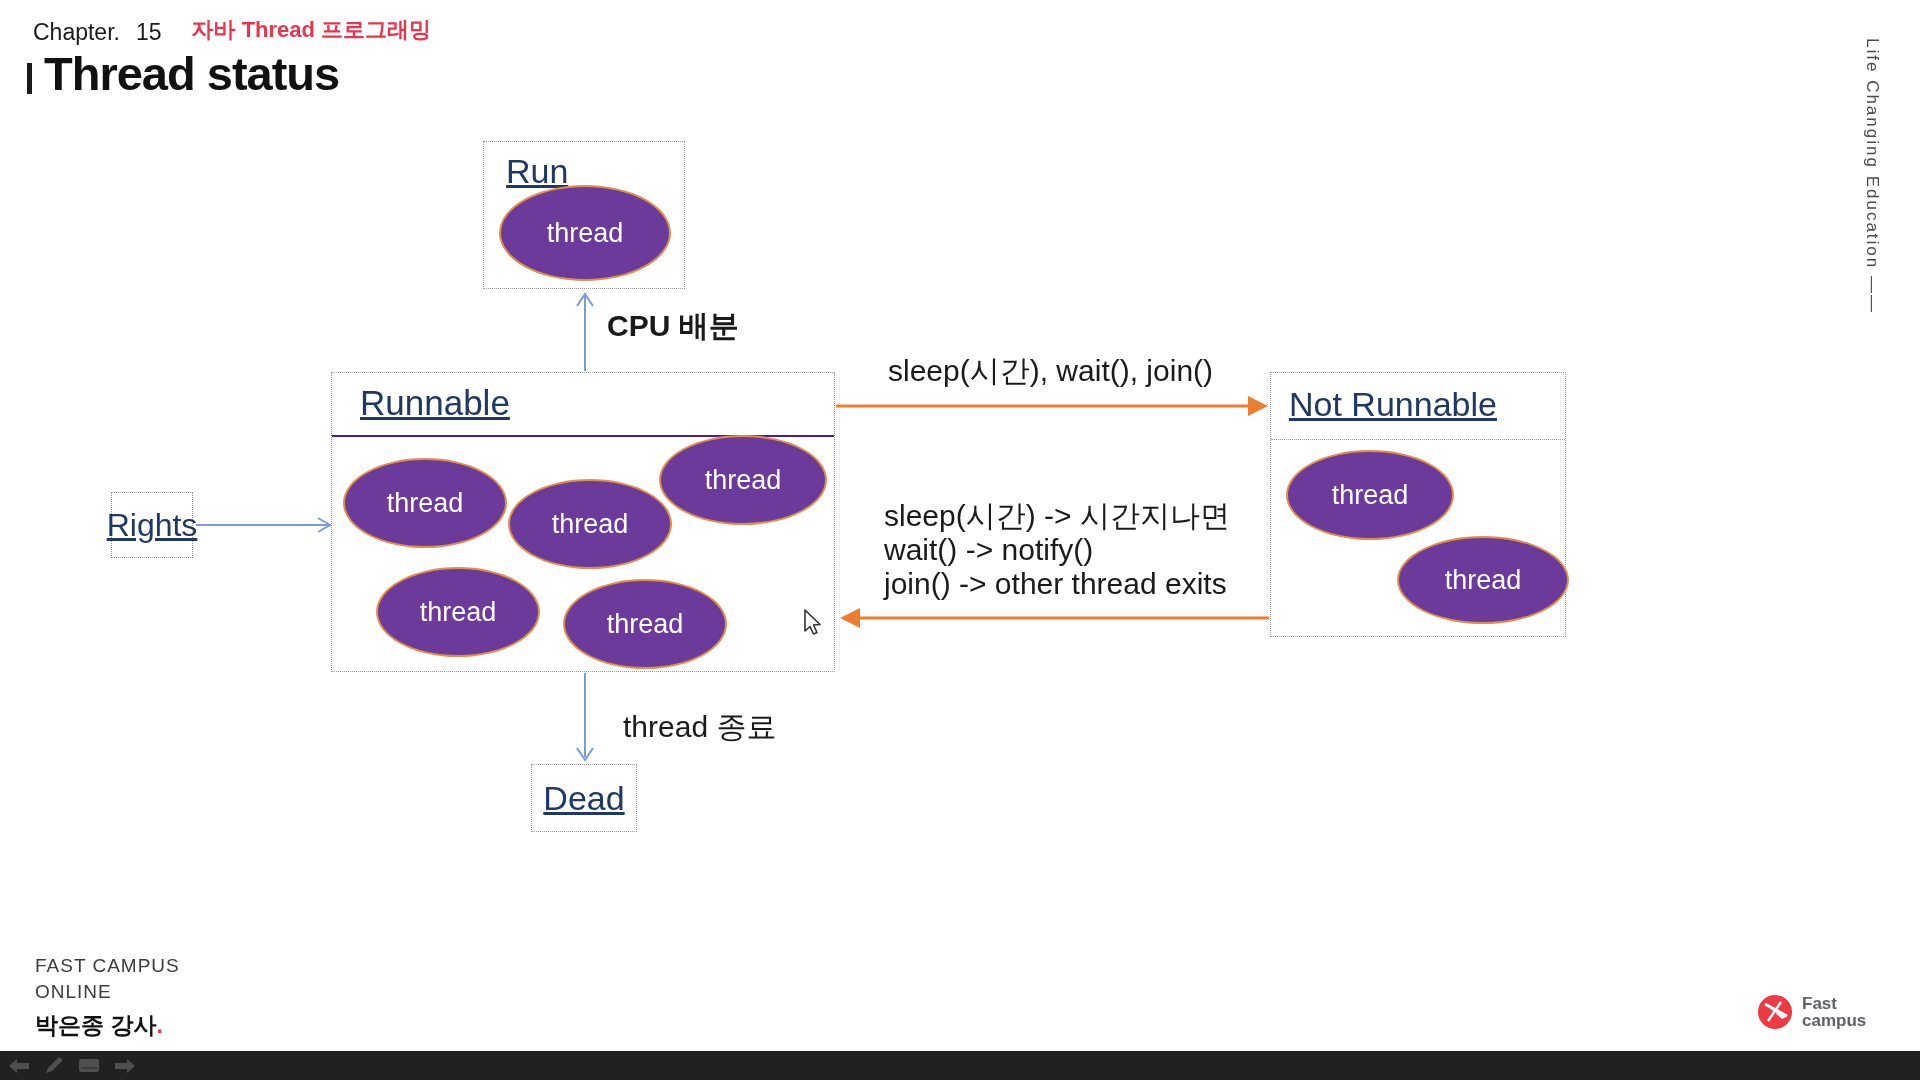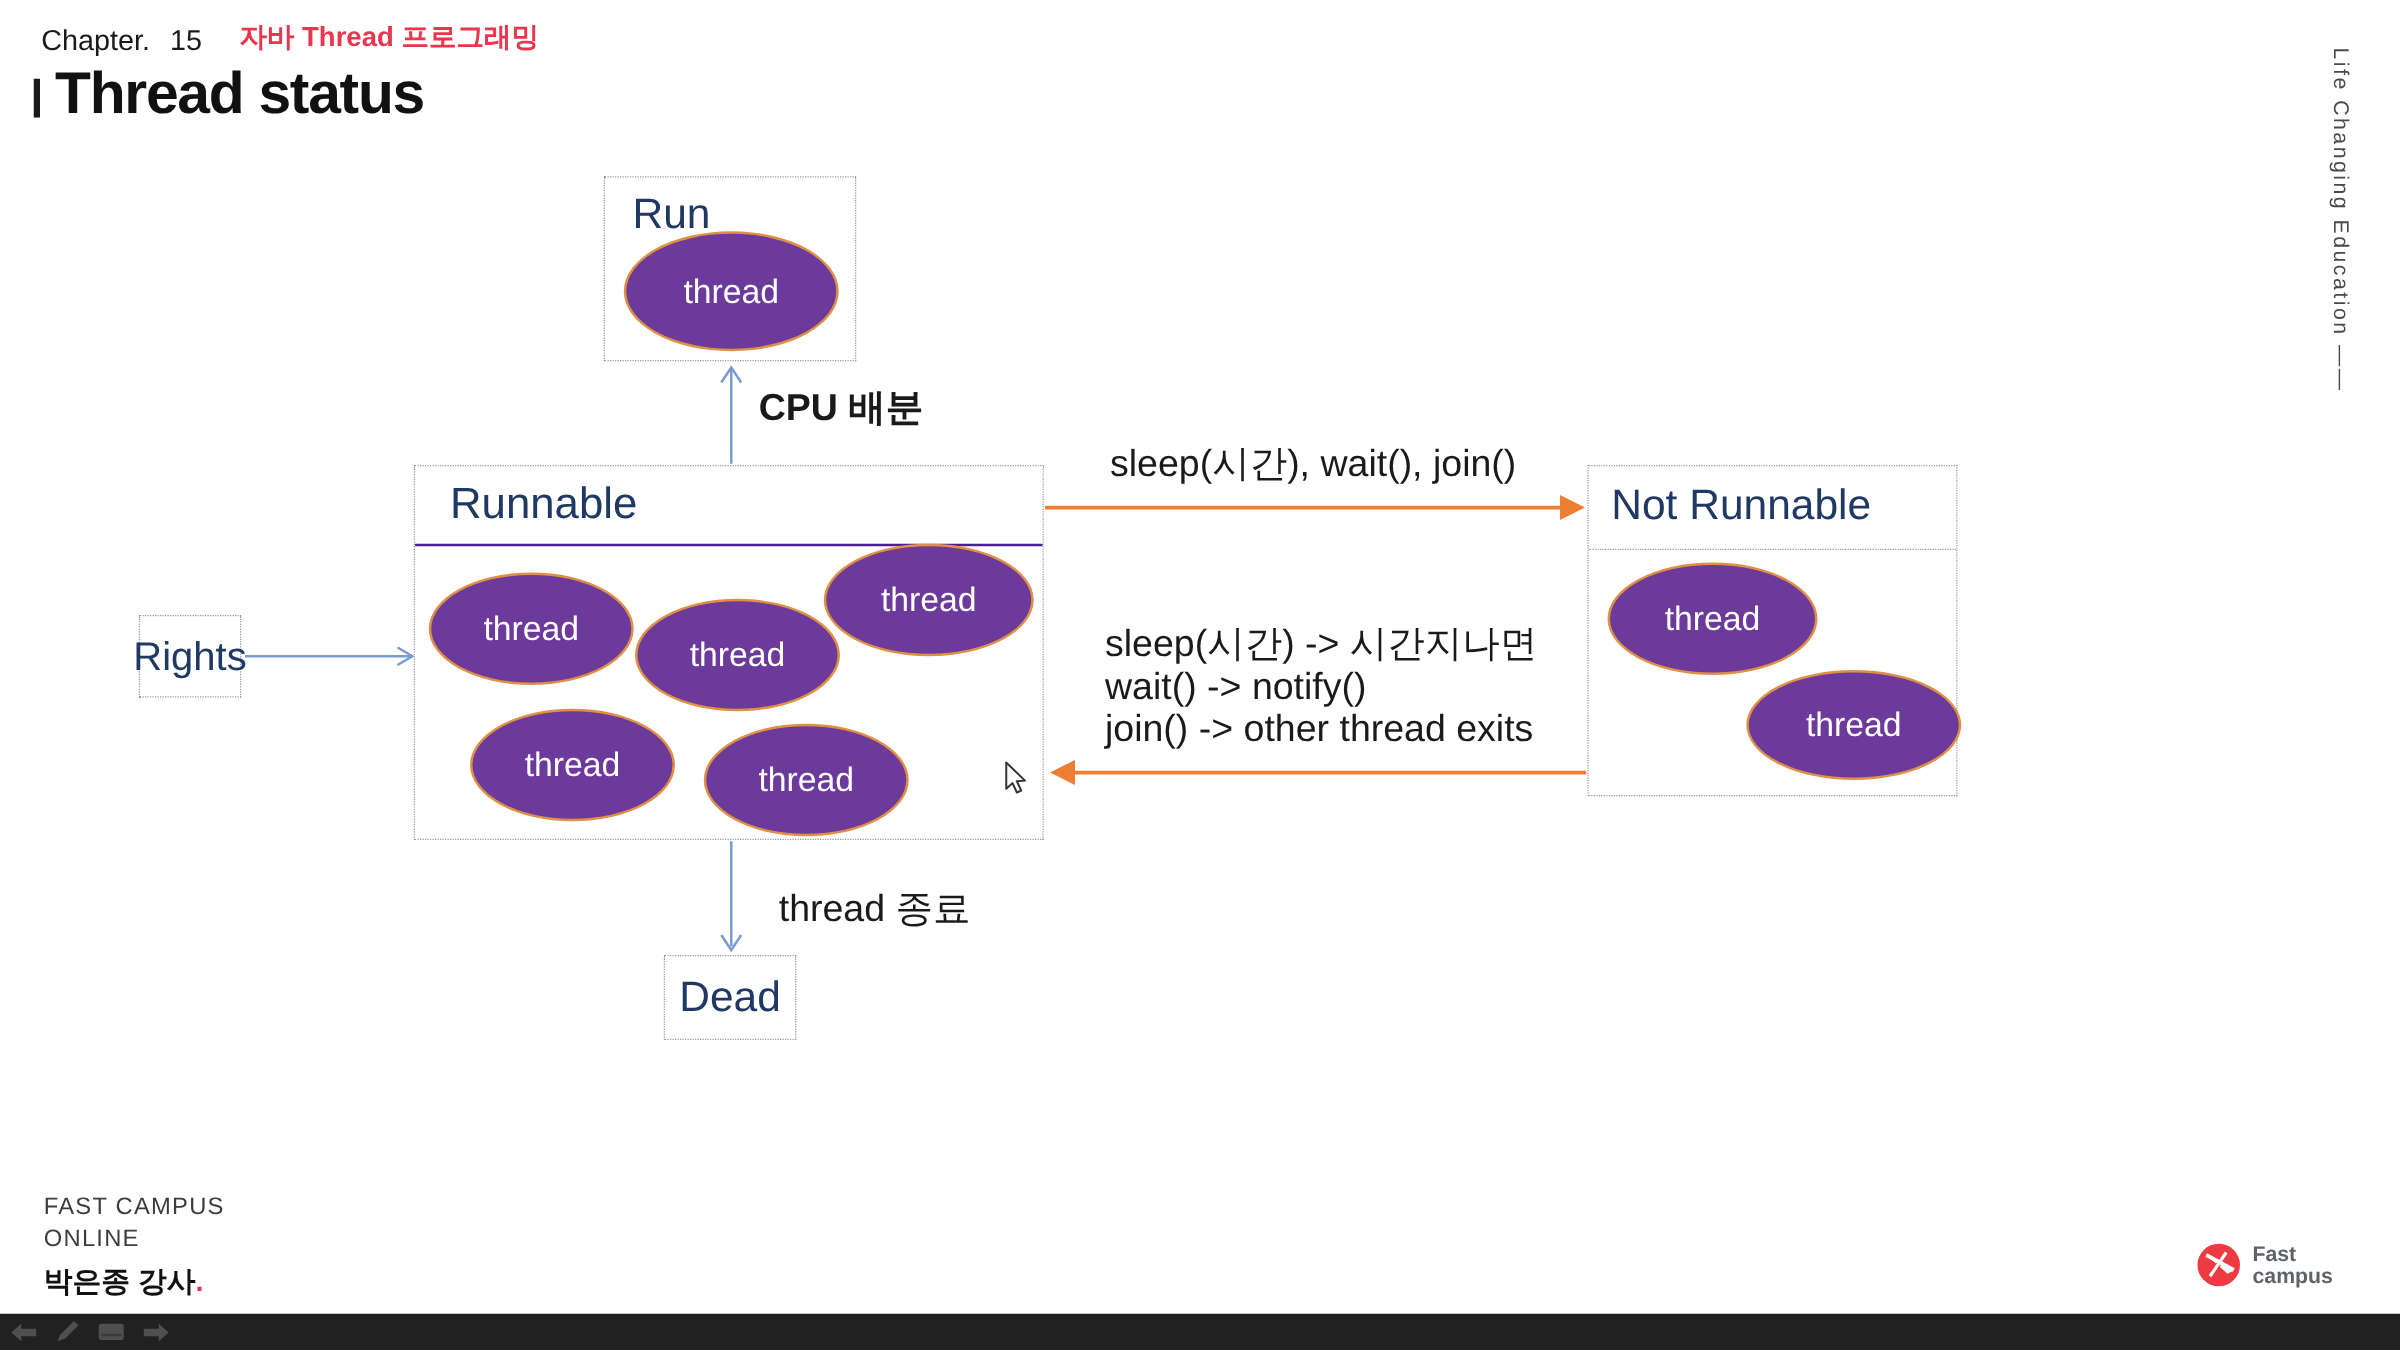--- a/index.html
+++ b/index.html
@@ -25,21 +25,21 @@
   }
   
   .vertical-brand {
     position: absolute; left: 1862px; top: 38px;
     writing-mode: vertical-rl;
     font-size: 17px; color: #4a4a4a; letter-spacing: 2px;
     height: 600px; white-space: nowrap;
   }
   
   .dbox { position: absolute; border: 1px dotted #9a9a9a; background: #ffffff; }
-  .dbox .box-title { color: #1f3864; }
+  .dbox .box-title { color: #1f3864; text-decoration: underline; }
   #run-box    { left: 483px; top: 141px; width: 202px; height: 148px; }
   #run-box .box-title { padding: 10px 0 0 22px; font-size: 34px; }
   #runnable-box { left: 331px; top: 372px; width: 504px; height: 300px; }
   .runnable-header { height: 64px; border-bottom: 2px solid #4c1d95; }
   .runnable-header .box-title { padding: 10px 0 0 28px; font-size: 35px; }
   #not-runnable-box { left: 1270px; top: 372px; width: 296px; height: 265px; }
   .not-runnable-header { height: 67px; border-bottom: 1px dotted #9a9a9a; }
   .not-runnable-header .box-title { padding: 12px 0 0 18px; font-size: 34px; }
   #start-box { left: 111px; top: 492px; width: 82px; height: 66px; display: flex; align-items: center; justify-content: center; }
   #start-box .box-title { font-size: 32px; }

